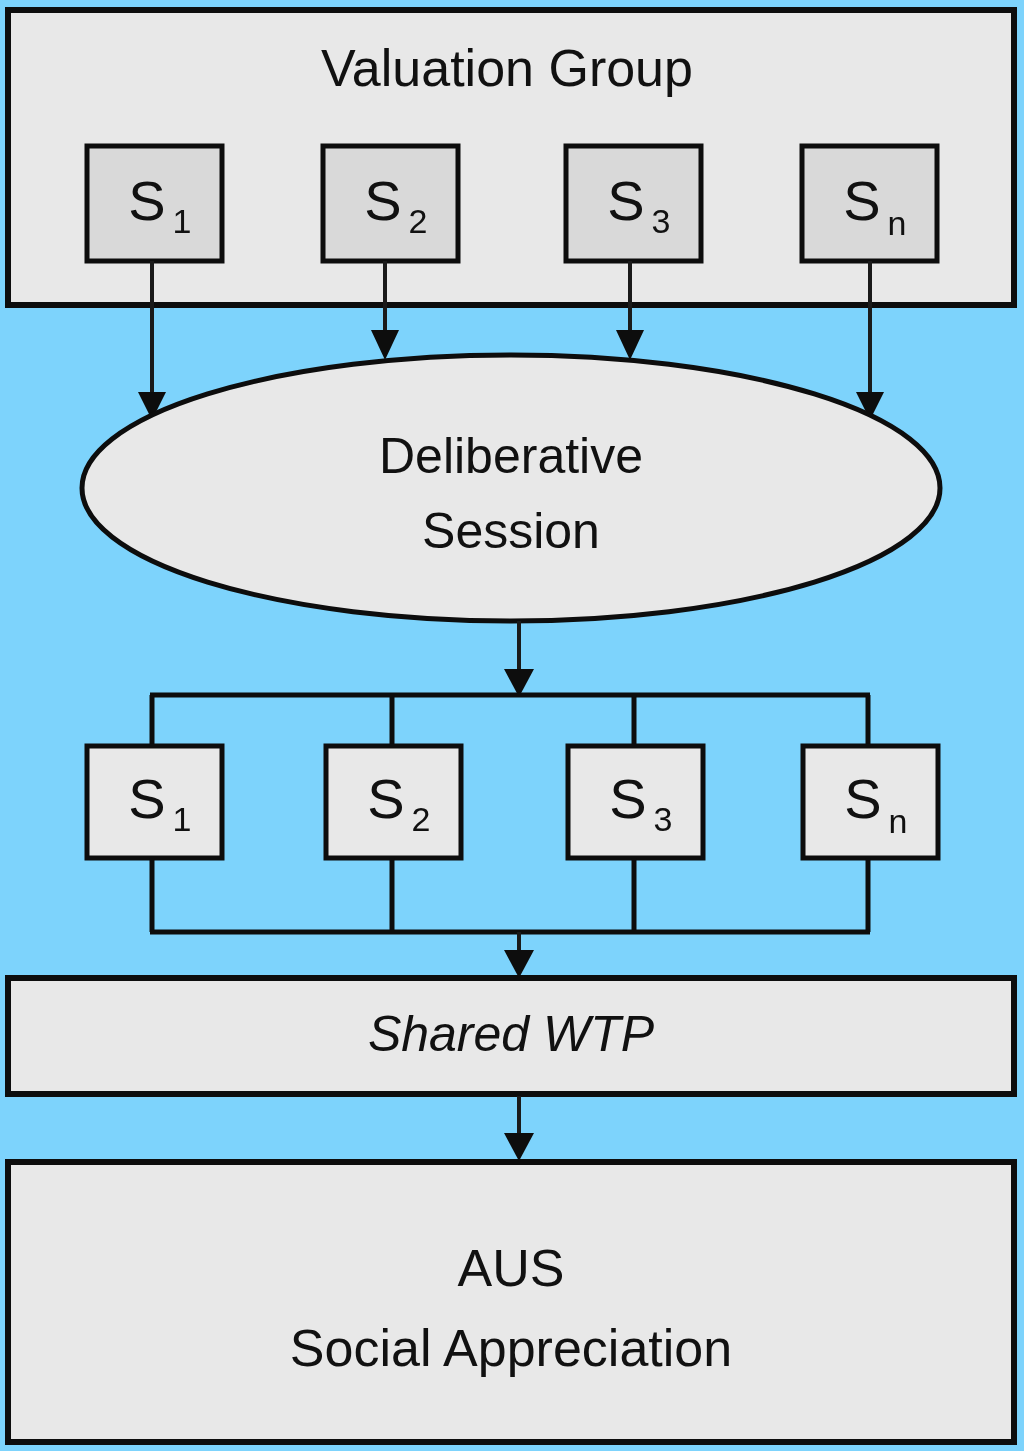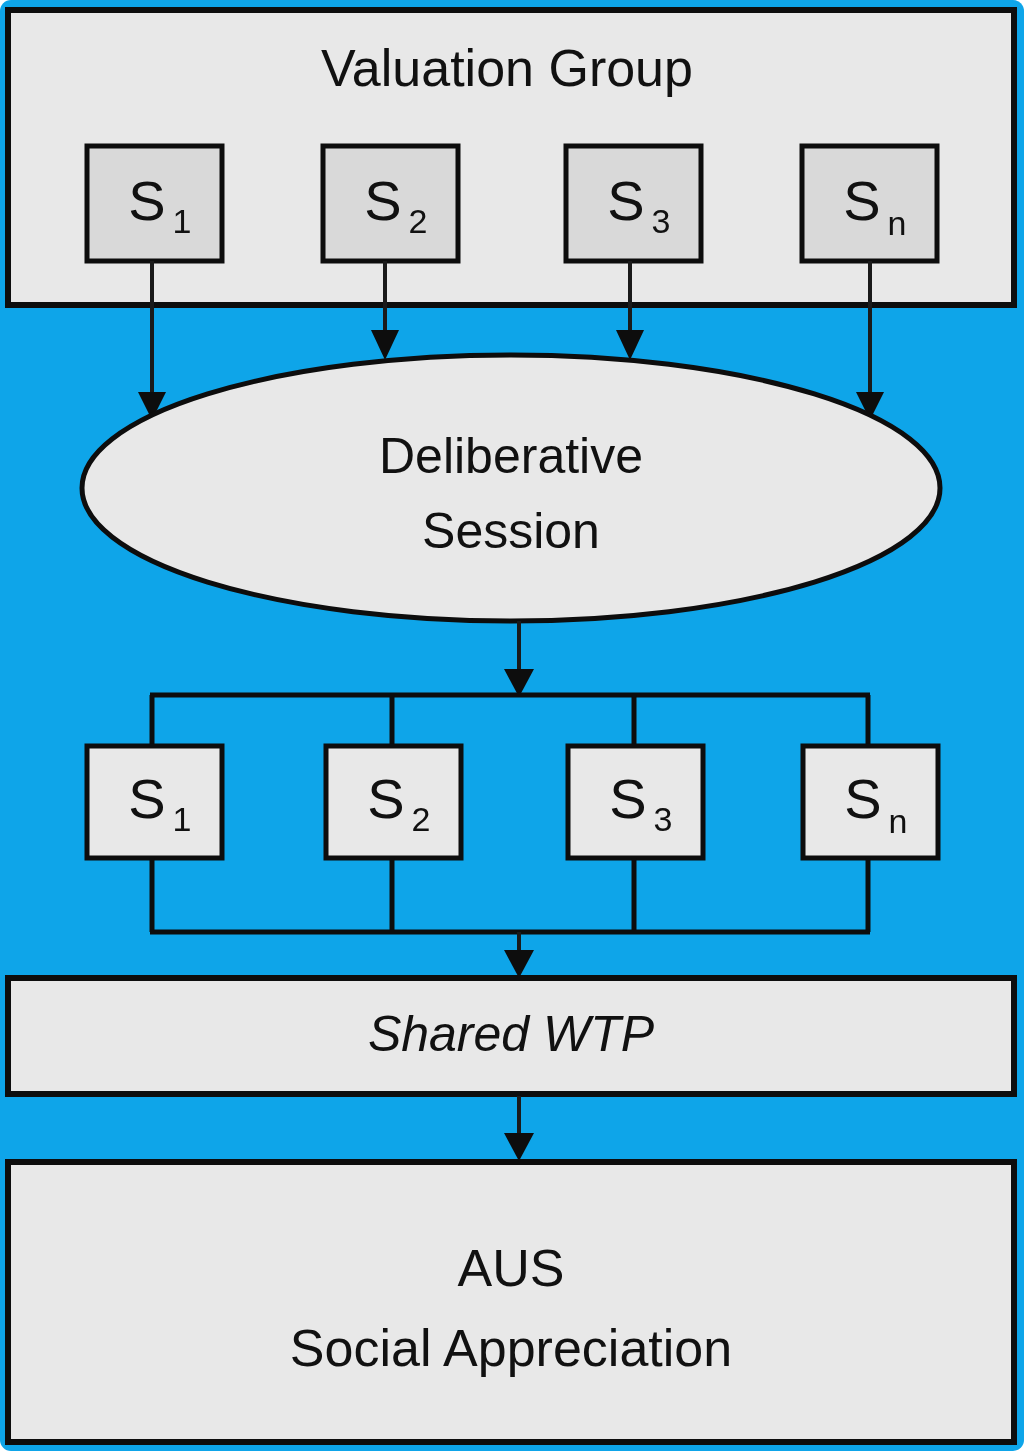--- a/index.html
+++ b/index.html
@@ -10,22 +10,21 @@
   body {
     width: 1024px;
     height: 1451px;
     font-family: "Liberation Sans", sans-serif;
     overflow: hidden;
   }
   #diagram-root {
     position: relative;
     width: 1024px;
     height: 1451px;
-    background: #0ea5e9;
-    border-radius: 11px;
+    background: #7dd3fc;
   }
   svg.diagram {
     display: block;
     width: 1024px;
     height: 1451px;
   }
   .node-fill-outer { fill: #e8e8e8; stroke: #0d0d0d; stroke-width: 6; }
   .node-fill-inner { fill: #d9d9d9; stroke: #0d0d0d; stroke-width: 5; }
   .node-fill-inner2 { fill: #e8e8e8; stroke: #0d0d0d; stroke-width: 5; }
   .ellipse-shape { fill: #e8e8e8; stroke: #0d0d0d; stroke-width: 5; }

